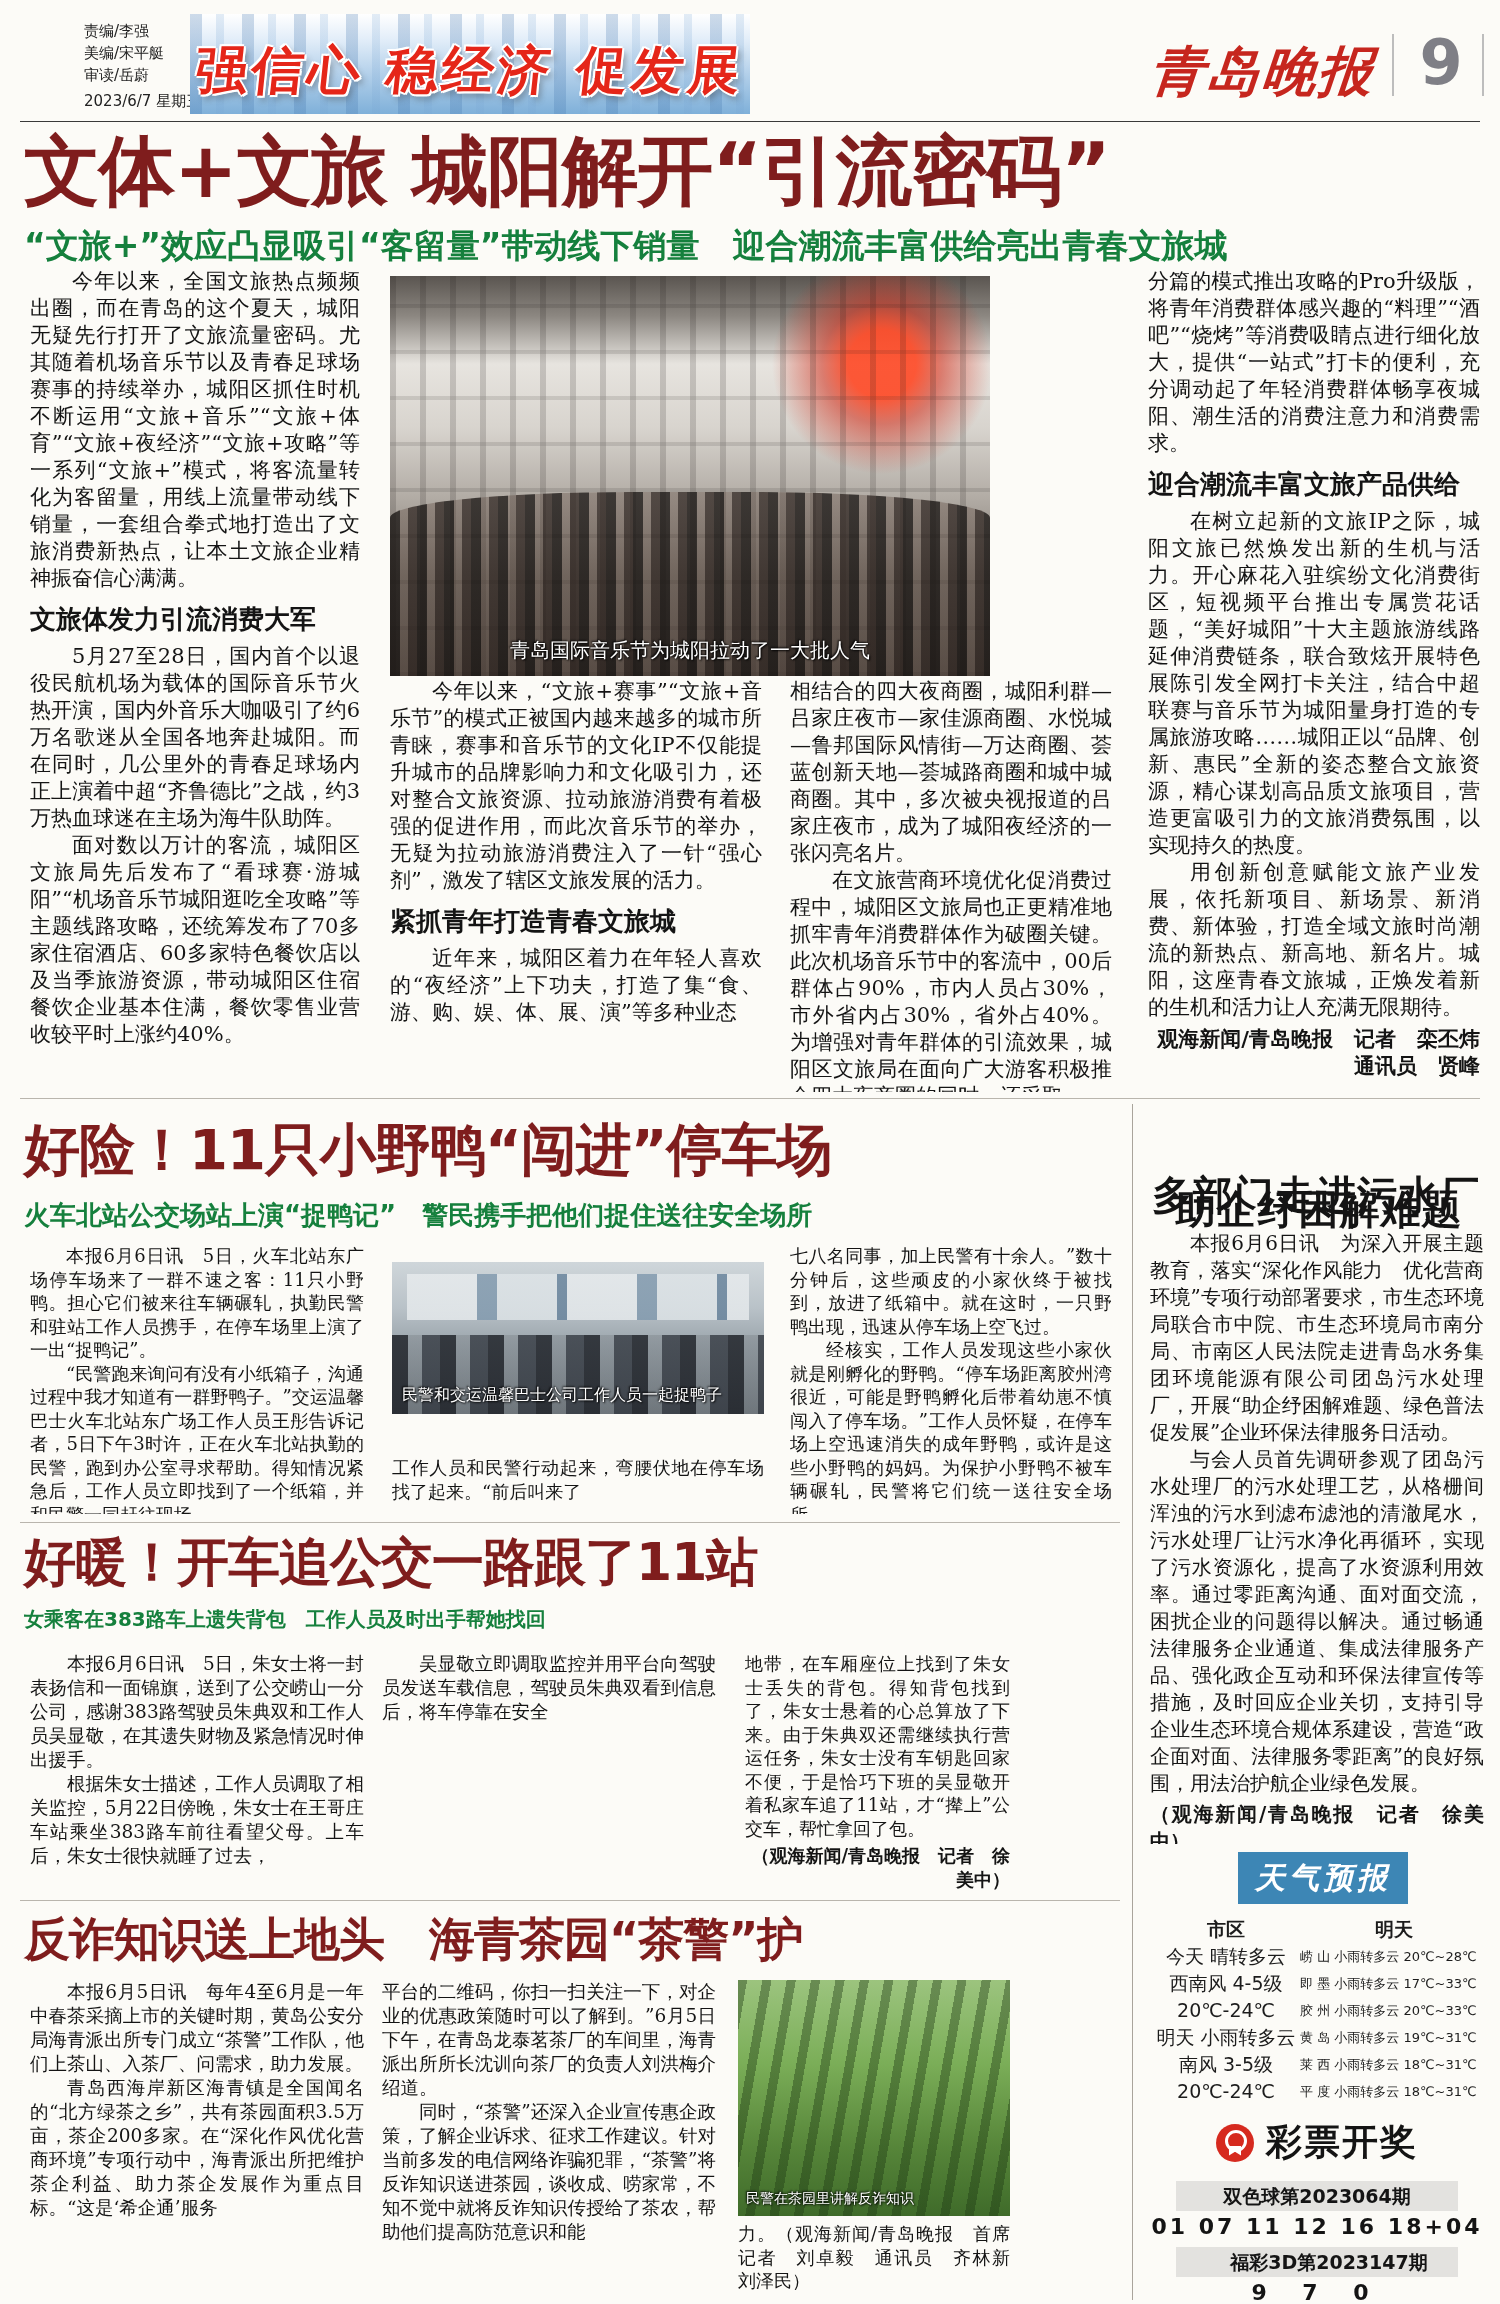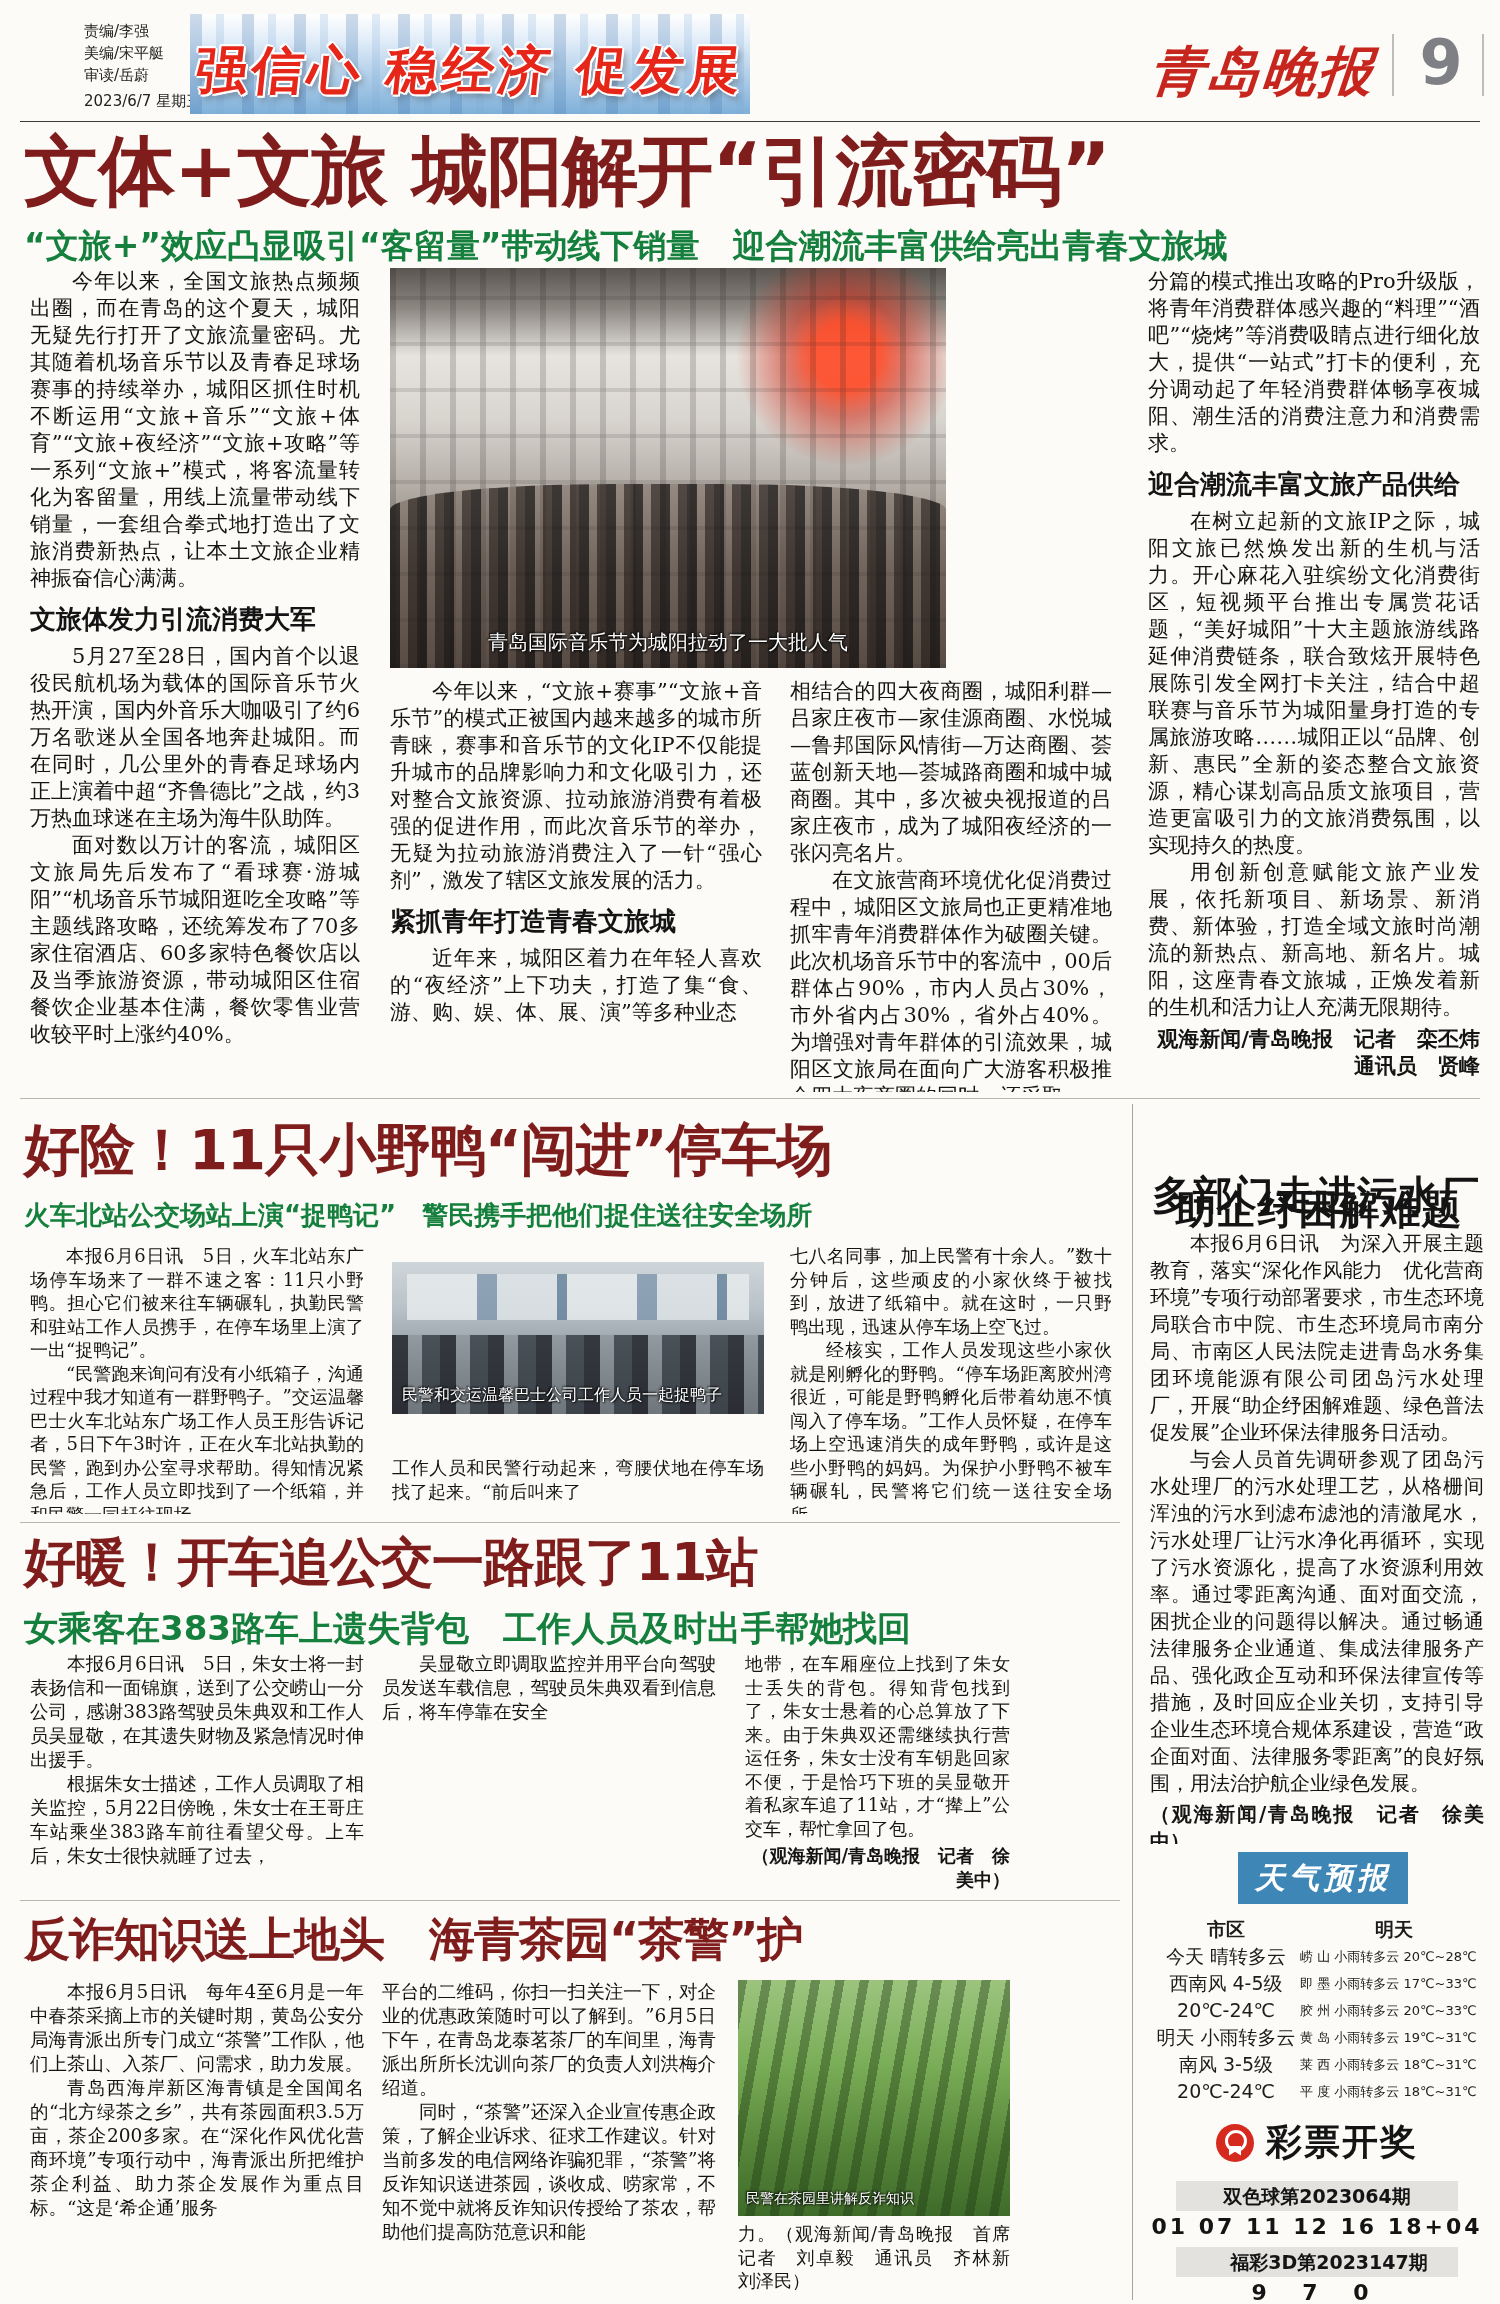--- a/index.html
+++ b/index.html
@@ -110,21 +110,21 @@
   <div class="abs h1" style="top:128px;left:24px;width:1456px;font-size:76px;line-height:86px;">文体+文旅 城阳解开“引流密码”</div>
   <div class="abs sub" style="top:224px;left:24px;width:1456px;font-size:33px;">“文旅+”效应凸显吸引“客留量”带动线下销量　迎合潮流丰富供给亮出青春文旅城</div>
 
   <div class="col b21" style="top:268px;left:30px;width:330px;height:824px;">
     <p class="p">今年以来，全国文旅热点频频出圈，而在青岛的这个夏天，城阳无疑先行打开了文旅流量密码。尤其随着机场音乐节以及青春足球场赛事的持续举办，城阳区抓住时机不断运用“文旅+音乐”“文旅+体育”“文旅+夜经济”“文旅+攻略”等一系列“文旅+”模式，将客流量转化为客留量，用线上流量带动线下销量，一套组合拳式地打造出了文旅消费新热点，让本土文旅企业精神振奋信心满满。</p>
     <div class="sec">文旅体发力引流消费大军</div>
     <p class="p">5月27至28日，国内首个以退役民航机场为载体的国际音乐节火热开演，国内外音乐大咖吸引了约6万名歌迷从全国各地奔赴城阳。而在同时，几公里外的青春足球场内正上演着中超“齐鲁德比”之战，约3万热血球迷在主场为海牛队助阵。</p>
     <p class="p">面对数以万计的客流，城阳区文旅局先后发布了“看球赛·游城阳”“机场音乐节城阳逛吃全攻略”等主题线路攻略，还统筹发布了70多家住宿酒店、60多家特色餐饮店以及当季旅游资源，带动城阳区住宿餐饮企业基本住满，餐饮零售业营收较平时上涨约40%。</p>
   </div>
 
-  <div class="photo photo1" style="top:268px;left:390px;width:556px;height:400px;">
+  <div class="photo photo1" style="top:276px;left:390px;width:600px;height:400px;">
     <div class="truss"></div>
     <div class="crowd"></div>
     <div class="ph-cap" style="bottom:12px;text-align:center;font-size:20px;">青岛国际音乐节为城阳拉动了一大批人气</div>
   </div>
 
   <div class="col b21" style="top:678px;left:390px;width:372px;height:414px;">
     <p class="p">今年以来，“文旅+赛事”“文旅+音乐节”的模式正被国内越来越多的城市所青睐，赛事和音乐节的文化IP不仅能提升城市的品牌影响力和文化吸引力，还对整合文旅资源、拉动旅游消费有着极强的促进作用，而此次音乐节的举办，无疑为拉动旅游消费注入了一针“强心剂”，激发了辖区文旅发展的活力。</p>
     <div class="sec">紧抓青年打造青春文旅城</div>
     <p class="p">近年来，城阳区着力在年轻人喜欢的“夜经济”上下功夫，打造了集“食、游、购、娱、体、展、演”等多种业态</p>
   </div>
@@ -164,21 +164,21 @@
 
   <div class="col b18" style="top:1244px;left:790px;width:322px;height:270px;">
     <p class="p cont">七八名同事，加上民警有十余人。”数十分钟后，这些顽皮的小家伙终于被找到，放进了纸箱中。就在这时，一只野鸭出现，迅速从停车场上空飞过。</p>
     <p class="p">经核实，工作人员发现这些小家伙就是刚孵化的野鸭。“停车场距离胶州湾很近，可能是野鸭孵化后带着幼崽不慎闯入了停车场。”工作人员怀疑，在停车场上空迅速消失的成年野鸭，或许是这些小野鸭的妈妈。为保护小野鸭不被车辆碾轧，民警将它们统一送往安全场所。</p>
 
   </div>
 
   <div class="abs rule-l" style="top:1522px;left:20px;width:1100px;"></div>
 
   <div class="abs h1" style="top:1532px;left:24px;width:1000px;font-size:52px;line-height:60px;">好暖！开车追公交一路跟了11站</div>
-  <div class="abs sub" style="top:1606px;left:24px;width:1000px;font-size:34px;">女乘客在383路车上遗失背包　工作人员及时出手帮她找回</div>
+  <div class="abs sub" style="top:1606px;left:24px;width:1000px;font-size:20px;">女乘客在383路车上遗失背包　工作人员及时出手帮她找回</div>
 
   <div class="col b19" style="top:1652px;left:30px;width:334px;height:238px;">
     <p class="p">本报6月6日讯　5日，朱女士将一封表扬信和一面锦旗，送到了公交崂山一分公司，感谢383路驾驶员朱典双和工作人员吴显敬，在其遗失财物及紧急情况时伸出援手。</p>
     <p class="p">根据朱女士描述，工作人员调取了相关监控，5月22日傍晚，朱女士在王哥庄车站乘坐383路车前往看望父母。上车后，朱女士很快就睡了过去，</p>
   </div>
   <div class="col b19" style="top:1652px;left:382px;width:334px;height:238px;">
     <p class="p">吴显敬立即调取监控并用平台向驾驶员发送车载信息，驾驶员朱典双看到信息后，将车停靠在安全</p>
   </div>
   <div class="col b18" style="top:1652px;left:745px;width:265px;height:238px;">
     <p class="p cont">地带，在车厢座位上找到了朱女士丢失的背包。得知背包找到了，朱女士悬着的心总算放了下来。由于朱典双还需继续执行营运任务，朱女士没有车钥匙回家不便，于是恰巧下班的吴显敬开着私家车追了11站，才“撵上”公交车，帮忙拿回了包。</p>

